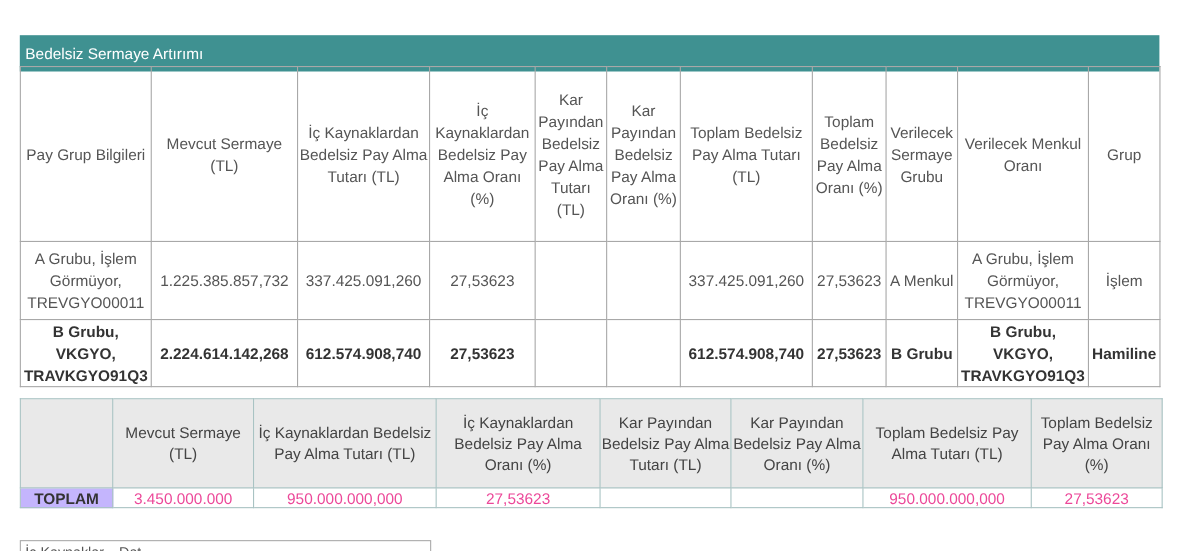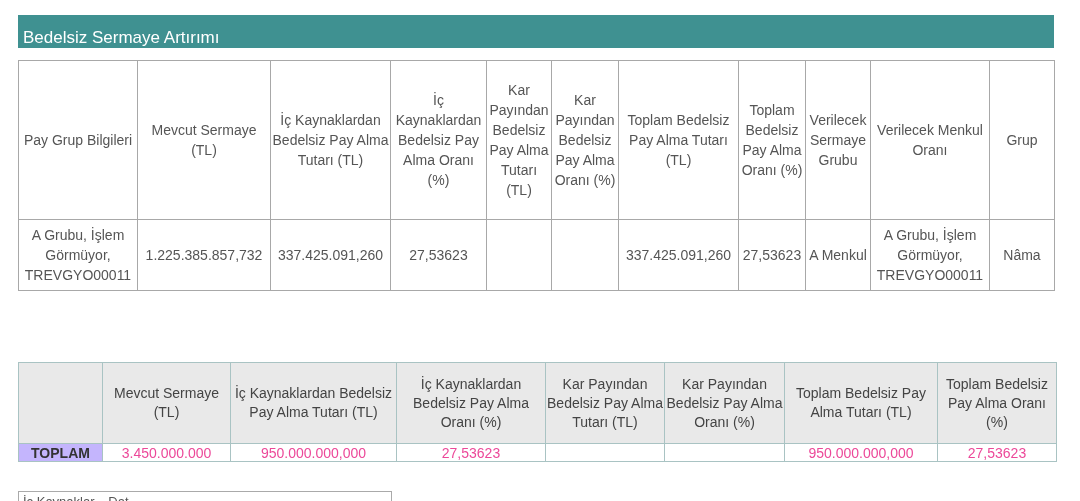--- a/index.html
+++ b/index.html
@@ -1,22 +1,22 @@
 <!DOCTYPE html>
 <html><head>
 <meta charset="utf-8">
 <style>
   * { box-sizing: border-box; margin: 0; padding: 0; }
   html, body { width: 1080px; height: 501px; overflow: hidden; background: #ffffff; }
   body { font-family: "Liberation Sans", "DejaVu Sans", sans-serif; color: #555; position: relative; }
 
   .title-bar {
-    position: absolute; left: 18px; top: 15px; width: 1036px; height: 33px;
-    background: #3f9191; color: #ffffff; font-size: 17px;
-    display: flex; align-items: flex-end; padding-left: 5px;
+    position: absolute; left: 18px; top: 32px; width: 1036px; height: 33px;
+    background: #3f9191; color: #ffffff; font-size: 14px;
+    display: flex; align-items: center; padding-left: 5px;
   }
 
   table { border-collapse: collapse; position: absolute; table-layout: fixed; }
 
   .t1 { left: 18px; top: 60px; width: 1036px; font-size: 14px; color: #555; }
   .t1 td, .t1 th { border: 1px solid #a8a8a8; text-align: center; vertical-align: middle; font-weight: normal; line-height: 20px; padding: 0 1px; }
   .t1 thead th { height: 159px; }
   .t1 tr.r1 td { height: 71px; }
   .t1 tr.r2 td { height: 48px; color: #333; font-weight: bold; }
   .t1 td.left, .t1 th.left { text-align: center; }
@@ -73,21 +73,34 @@
       <td class="left">A Grubu, İşlem Görmüyor, TREVGYO00011</td>
       <td>1.225.385.857,732</td>
       <td>337.425.091,260</td>
       <td>27,53623</td>
       <td></td>
       <td></td>
       <td>337.425.091,260</td>
       <td>27,53623</td>
       <td>A Menkul</td>
       <td>A Grubu, İşlem Görmüyor, TREVGYO00011</td>
-      <td>Nâma</td>
+      <td>İşlem</td>
+    </tr>
+    <tr class="r2">
+      <td class="left">B Grubu, VKGYO, TRAVKGYO91Q3</td>
+      <td>2.224.614.142,268</td>
+      <td>612.574.908,740</td>
+      <td>27,53623</td>
+      <td></td>
+      <td></td>
+      <td>612.574.908,740</td>
+      <td>27,53623</td>
+      <td>B Grubu</td>
+      <td>B Grubu, VKGYO, TRAVKGYO91Q3</td>
+      <td>Hamiline</td>
     </tr>
   </tbody>
 </table>
 
 <table class="t2">
   <colgroup>
     <col style="width:84px">
       <col style="width:128px">
       <col style="width:166px">
       <col style="width:149px">

